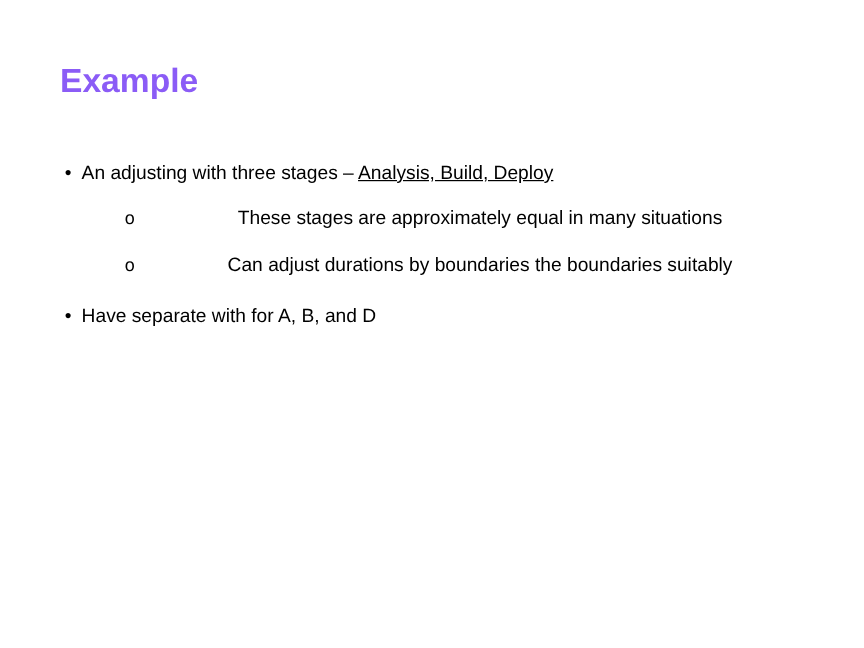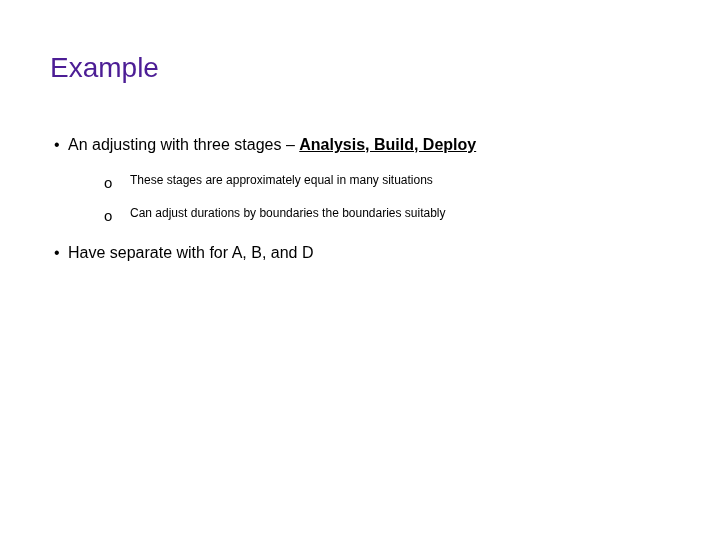--- a/index.html
+++ b/index.html
@@ -10,22 +10,22 @@
     background: #ffffff;
     font-family: Arial, Helvetica, sans-serif;
     color: #000000;
   }
   .slide {
     box-sizing: border-box;
     padding: 52px 50px 0 50px;
   }
   .title {
     font-size: 28px;
-    font-weight: normal;
-    color: #4c1d95;
+    font-weight: bold;
+    color: #8b5cf6;
     margin: 0 0 50px 0;
   }
   .top-bullet {
     font-size: 16px;
     line-height: 1.4;
     margin: 0 0 16px 0;
     padding-left: 18px;
     position: relative;
   }
   .top-bullet::before {
@@ -34,36 +34,37 @@
     left: 4px;
     top: 0;
     font-size: 16px;
   }
   .sub-list {
     list-style: none;
     padding: 0 0 0 54px;
     margin: 0 0 20px 0;
   }
   .sub-list li {
-    font-size: 12px;
+    font-size: 16px;
     line-height: 1.4;
     margin: 0 0 16px 0;
     position: relative;
     padding-left: 26px;
+    text-align: center;
   }
   .sub-list li::before {
     content: "o";
     position: absolute;
     left: 0;
     top: 0;
     font-size: 15px;
   }
   .emph {
     text-decoration: underline;
-    font-weight: bold;
+    font-weight: normal;
   }
 </style>
 </head>
 <body>
 
 <div class="slide">
   <h1 class="title">Example</h1>
 
   <div class="top-bullet">
     <span>An adjusting with three stages – </span><span class="emph">Analysis, Build, Deploy</span>

